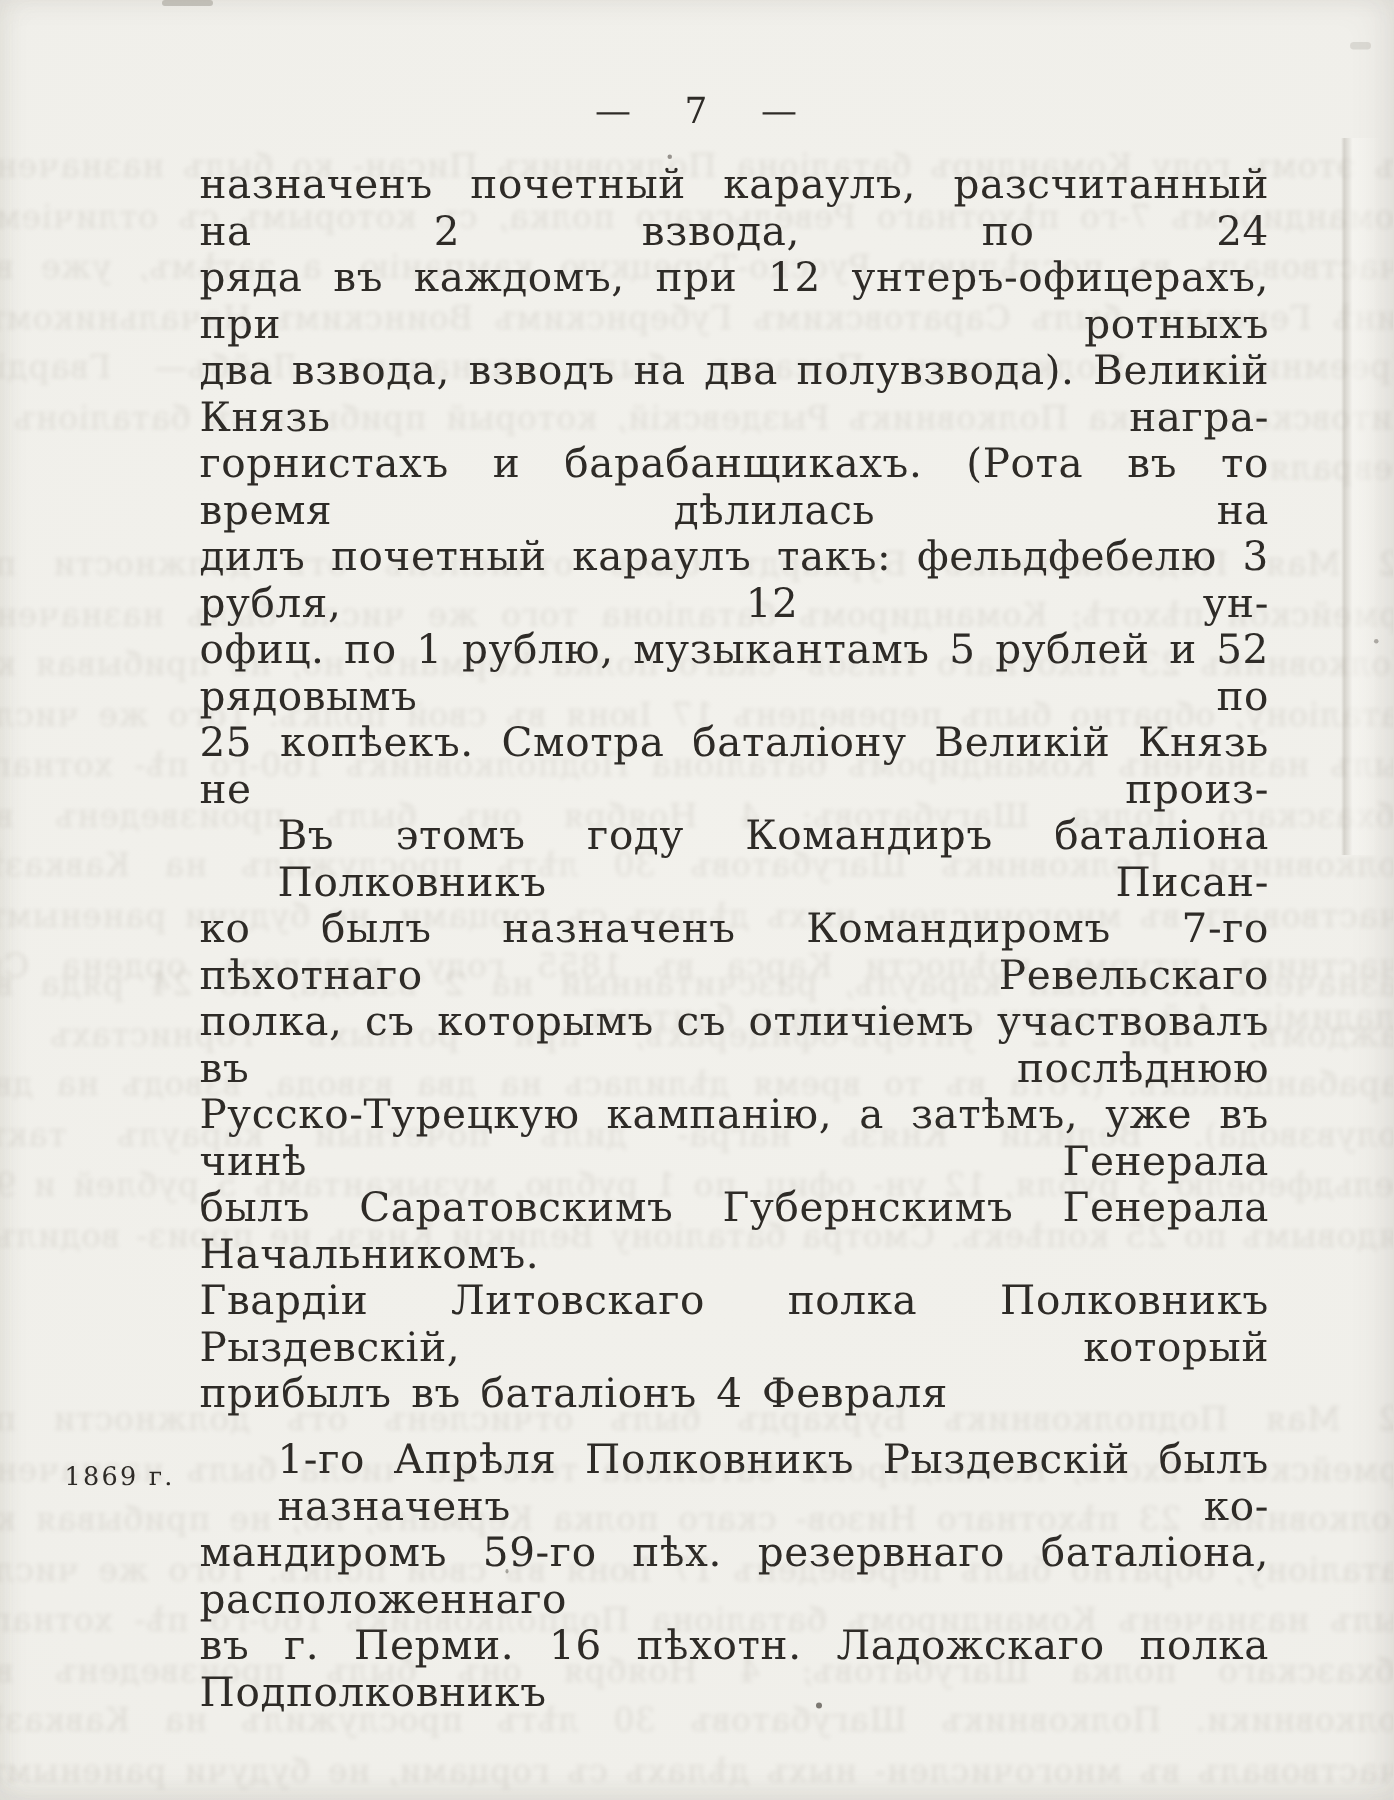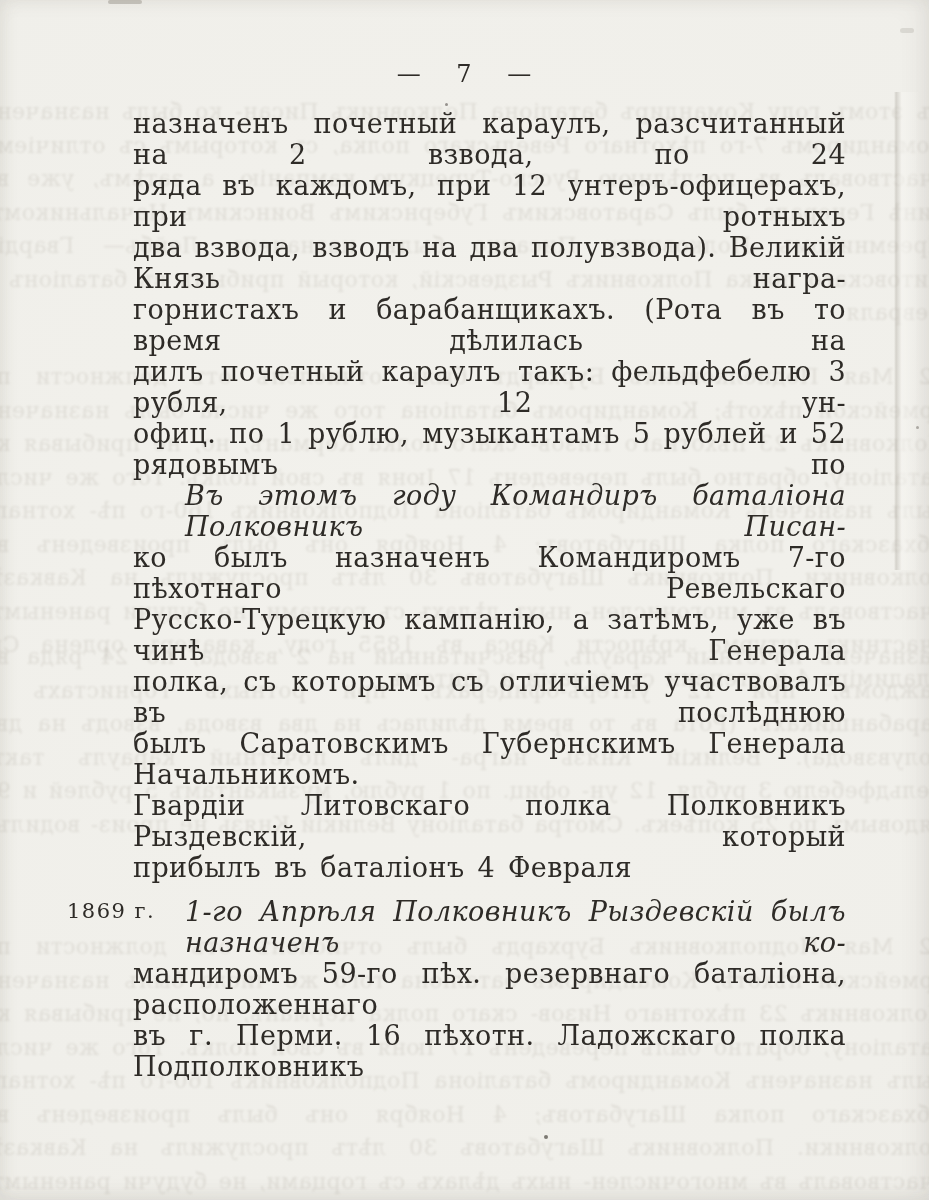--- a/index.html
+++ b/index.html
@@ -54,29 +54,28 @@
   .paragraph.has-year{margin-top:13px;}
   .line{
     font-size:27px;
     line-height:31px;
     letter-spacing:0.4px;
     word-spacing:2.5px;
     text-align:justify;
     text-align-last:justify;
     white-space:normal;
   }
-  .line.indent{padding-left:52px;font-style:italic;}
+  .line.indent{padding-left:52px;}
   .line.last{text-align-last:left;word-spacing:4px;}
   .year-label{
-    position:absolute;left:-90px;top:0;
-    font-size:21px;line-height:31px;
+    position:absolute;left:-90px;top:12px;
+    font-size:17px;line-height:31px;
     letter-spacing:1.5px;
     white-space:nowrap;
     color:var(--ink);
-    margin-left:24px;
   }
   
   .crease{
     position:absolute;top:92px;left:894px;width:26px;height:478px;
     background:linear-gradient(to right,
       rgba(140,134,122,0.00) 0%,
       rgba(140,134,122,0.28) 8%,
       rgba(248,247,243,0.55) 30%,
       rgba(248,247,243,0.25) 70%,
       rgba(240,239,234,0) 100%);
@@ -107,26 +106,27 @@
     <div class="page-number">— 7 —</div>
 
     <div class="text-block" id="text-block">
         <div class="paragraph">
           <div class="line">назначенъ почетный караулъ, разсчитанный на 2 взвода, по 24</div>
           <div class="line">ряда въ каждомъ, при 12 унтеръ-офицерахъ, при ротныхъ</div>
           <div class="line">два взвода, взводъ на два полувзвода). Великій Князь награ-</div>
           <div class="line">горнистахъ и барабанщикахъ. (Рота въ то время дѣлилась на</div>
           <div class="line">дилъ почетный караулъ такъ: фельдфебелю 3 рубля, 12 ун-</div>
           <div class="line">офиц. по 1 рублю, музыкантамъ 5 рублей и 52 рядовымъ по</div>
+          <div class="line">25 копѣекъ. Смотра баталіону Великій Князь не произ-</div>
         </div>
         <div class="paragraph">
           <div class="line indent">Въ этомъ году Командиръ баталіона Полковникъ Писан-</div>
           <div class="line">ко былъ назначенъ Командиромъ 7-го пѣхотнаго Ревельскаго</div>
+          <div class="line">полка, съ которымъ съ отличіемъ участвовалъ въ послѣднюю</div>
           <div class="line">Русско-Турецкую кампанію, а затѣмъ, уже въ чинѣ Генерала</div>
-          <div class="line">полка, съ которымъ съ отличіемъ участвовалъ въ послѣднюю</div>
           <div class="line">былъ Саратовскимъ Губернскимъ Генерала Начальникомъ.</div>
           <div class="line">Гвардіи Литовскаго полка Полковникъ Рыздевскій, который</div>
           <div class="line last">прибылъ въ баталіонъ 4 Февраля</div>
         </div>
         <div class="paragraph has-year">
           <span class="year-label">1869 г.</span>
           <div class="line indent">1-го Апрѣля Полковникъ Рыздевскій былъ назначенъ ко-</div>
           <div class="line">мандиромъ 59-го пѣх. резервнаго баталіона, расположеннаго</div>
           <div class="line">въ г. Перми. 16 пѣхотн. Ладожскаго полка Подполковникъ</div>
         </div>

